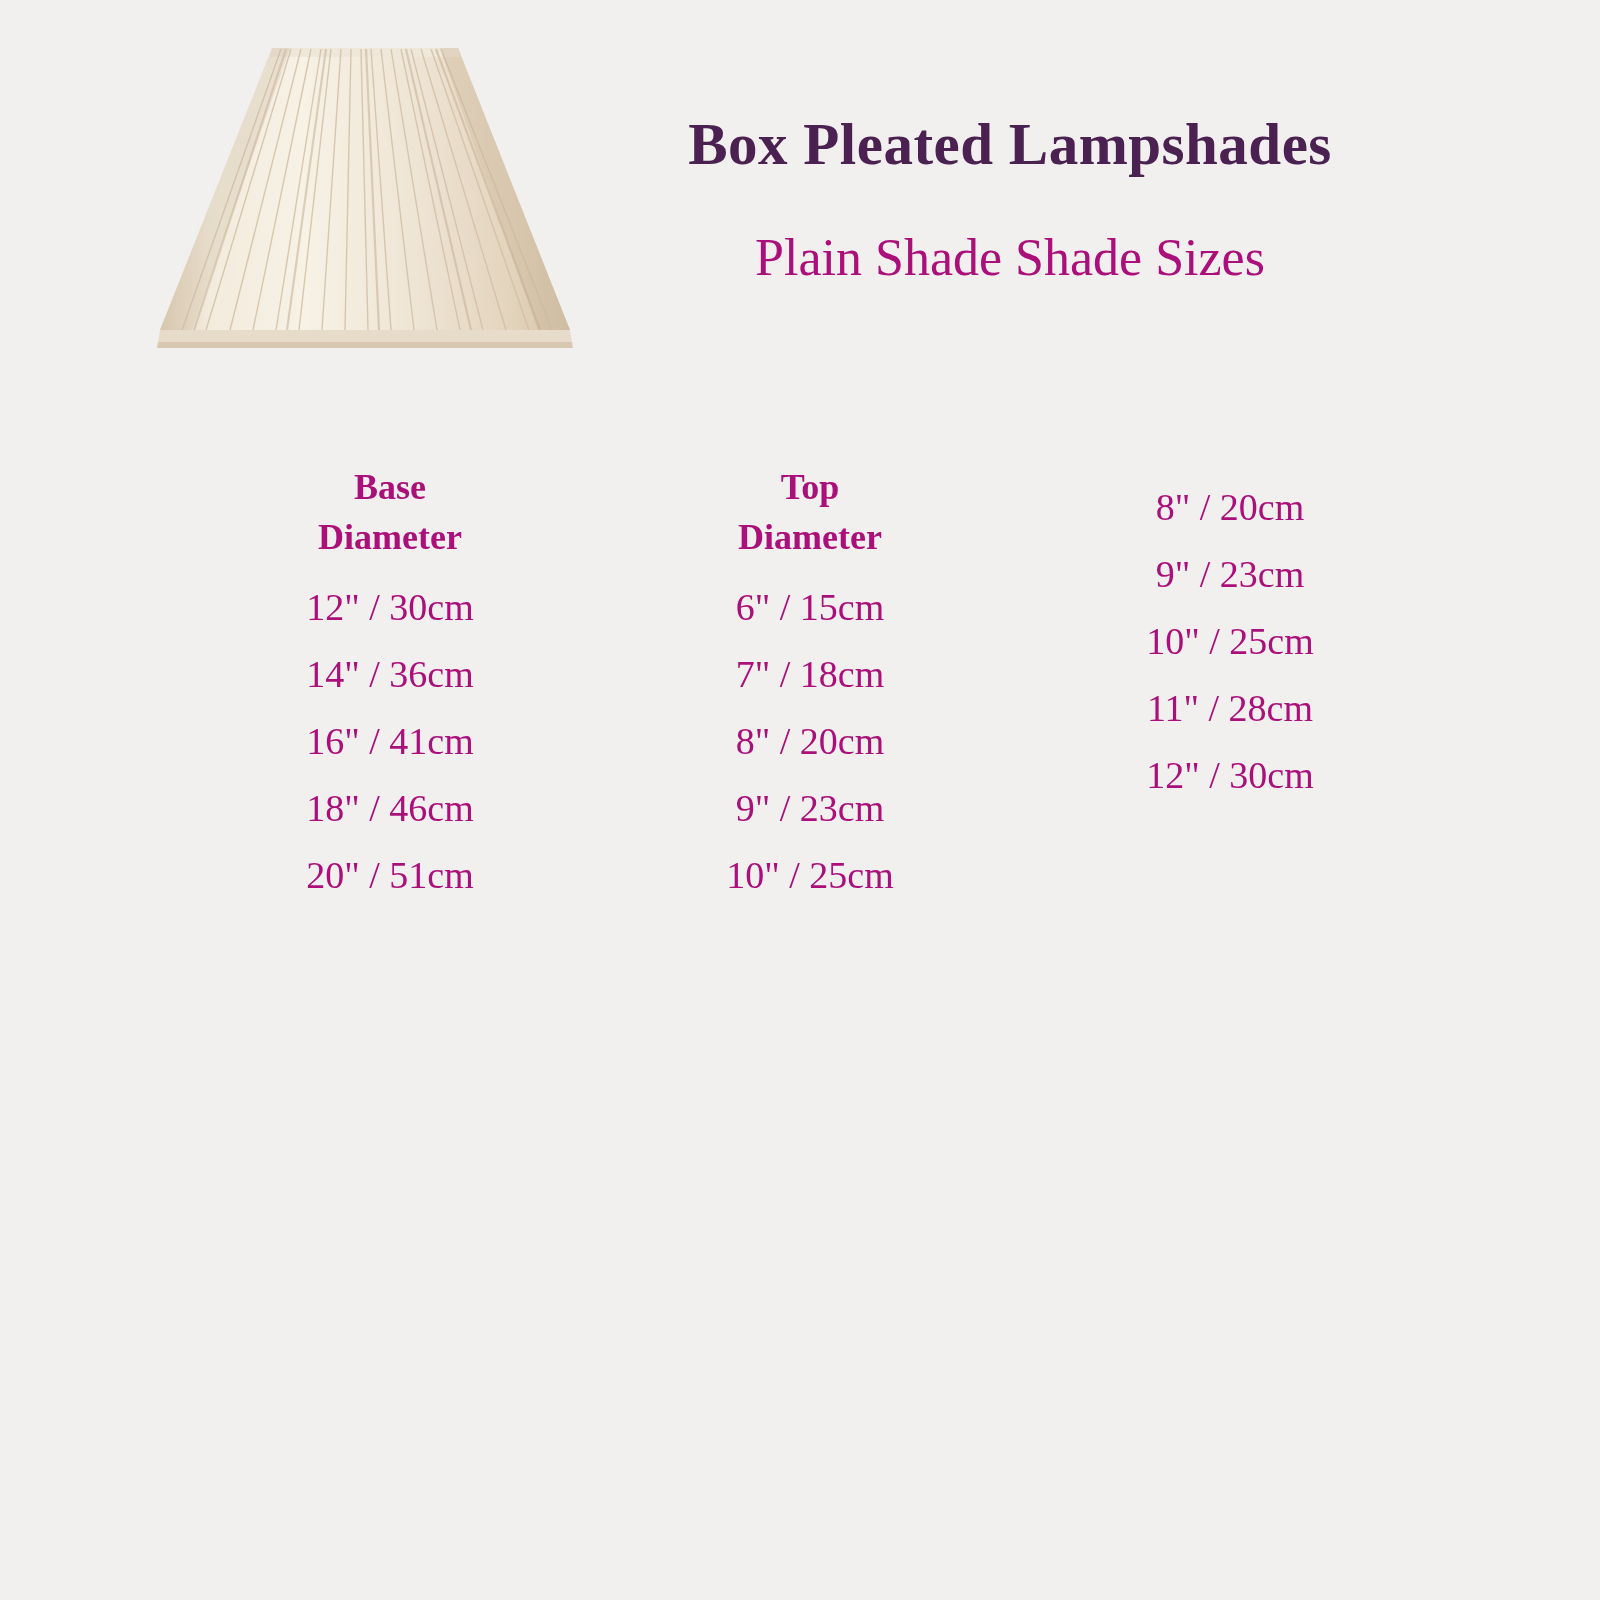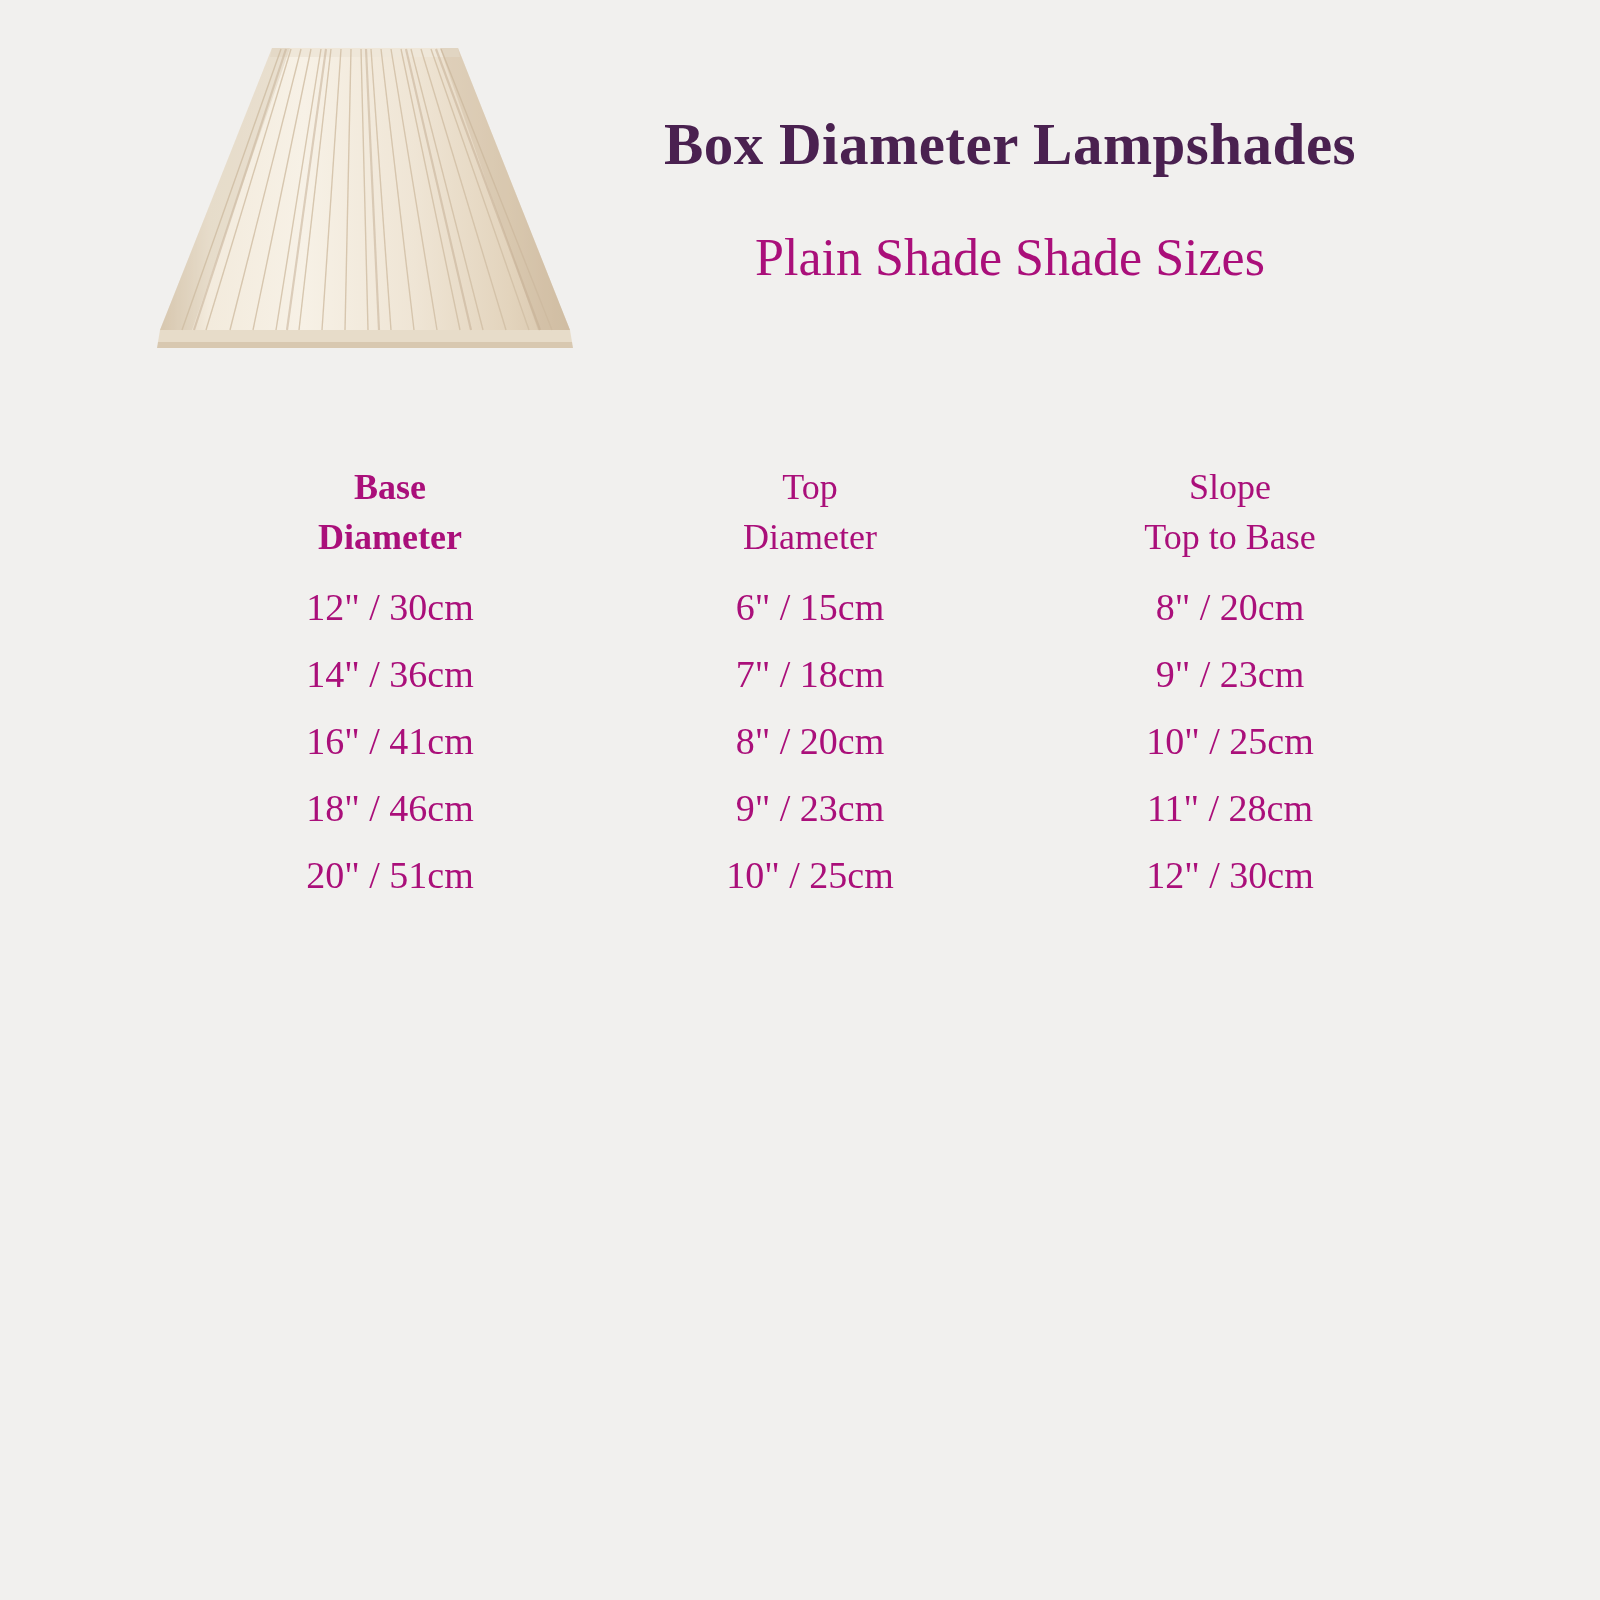--- a/index.html
+++ b/index.html
@@ -68,20 +68,21 @@
   }
   .col {
     width: 420px;
     text-align: center;
     color: #aa0f7a;
   }
   .col-head {
     font-size: 36px;
     line-height: 50px;
     color: #aa0f7a;
+    font-weight: bold;
   }
   .col-head .l1 { display: block; }
   .col-head .l2 { display: block; }
   .col.base .col-head { font-weight: bold; }
   .cell {
     font-size: 38px;
     line-height: 67px;
     color: #aa0f7a;
     white-space: nowrap;
   }
@@ -137,21 +138,21 @@
         <line x1="226" y1="19" x2="239" y2="300"></line>
         <line x1="266" y1="19" x2="331" y2="300"></line>
         <line x1="296" y1="19" x2="400" y2="300"></line>
       </g>
 
       <path d="M132,18 L150,18 L52,300 L20,300 Z" fill="#cbb99e" opacity="0.30"></path>
       <path d="M300,18 L318,18 L430,300 L398,300 Z" fill="#c3ae91" opacity="0.32"></path>
     </svg>
   </div>
 
-  <div class="title">Box Diameter Lampshades</div>
+  <div class="title">Box Pleated Lampshades</div>
   <div class="subtitle">Plain Shade Shade Sizes</div>
 
   <div class="table">
 
     <div class="col base">
       <div class="col-head">
         <span class="l1">Base</span>
         <span class="l2">Diameter</span>
       </div>
       <div class="cells">
@@ -171,24 +172,20 @@
       <div class="cells">
         <div class="cell">6" / 15cm</div>
         <div class="cell">7" / 18cm</div>
         <div class="cell">8" / 20cm</div>
         <div class="cell">9" / 23cm</div>
         <div class="cell">10" / 25cm</div>
       </div>
     </div>
 
     <div class="col slope">
-      <div class="col-head">
-        <span class="l1">Slope</span>
-        <span class="l2">Top to Base</span>
-      </div>
       <div class="cells">
         <div class="cell">8" / 20cm</div>
         <div class="cell">9" / 23cm</div>
         <div class="cell">10" / 25cm</div>
         <div class="cell">11" / 28cm</div>
         <div class="cell">12" / 30cm</div>
       </div>
     </div>
 
   </div>

